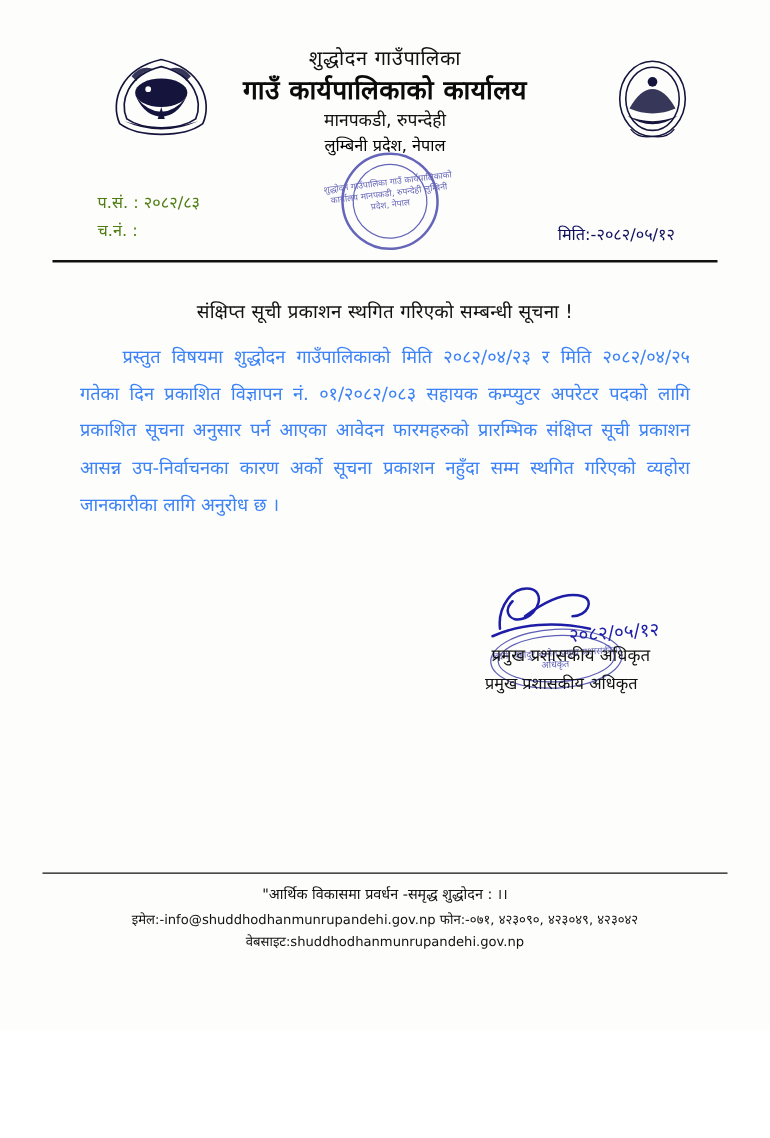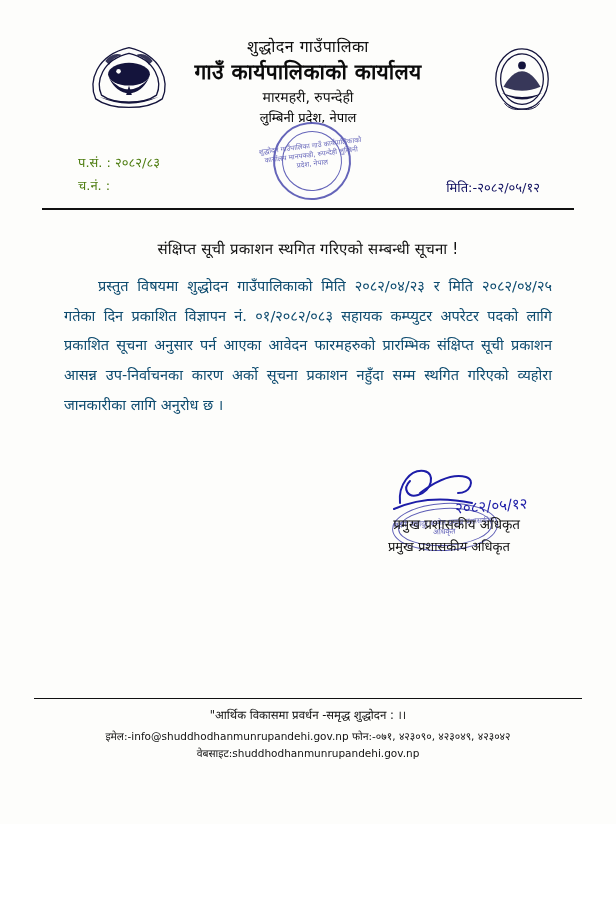--- a/index.html
+++ b/index.html
@@ -134,21 +134,21 @@
     text-align: center;
     font-size: 15px;
     color: #111;
     margin: 28px 0 14px 0;
     letter-spacing: 0.2px;
   }
   .para {
     margin: 0 64px;
     font-size: 14.5px;
     line-height: 2.05;
-    color: #0c4a6e;
+    color: #3b82f6;
     text-align: justify;
     text-indent: 34px;
   }
   
   .sig-wrap {
     position: relative;
     margin-top: 38px;
     height: 120px;
   }
   .sig-scribble {
@@ -264,21 +264,21 @@
         <g fill="#14143c" opacity="0.85">
           <path d="M20 22 q8 -10 18 -6 q-10 2 -14 10 Z"></path>
           <path d="M70 22 q-8 -10 -18 -6 q10 2 14 10 Z"></path>
         </g>
       </svg>
     </div>
 
     <div class="org-block">
       <div class="org-line1">शुद्धोदन गाउँपालिका</div>
       <div class="org-line2">गाउँ कार्यपालिकाको कार्यालय</div>
-      <div class="org-line3">मारमहरी, रुपन्देही</div>
+      <div class="org-line3">मानपकडी, रुपन्देही</div>
       <div class="org-line4">लुम्बिनी प्रदेश, नेपाल</div>
     </div>
 
     <div class="emblem-right">
       <svg viewBox="0 0 70 76" width="68" height="74">
         <g fill="none" stroke="#14143c" stroke-width="1.3">
           <ellipse cx="35" cy="36" rx="27" ry="31"></ellipse>
           <ellipse cx="35" cy="36" rx="22" ry="26"></ellipse>
         </g>
         <g fill="#14143c">

